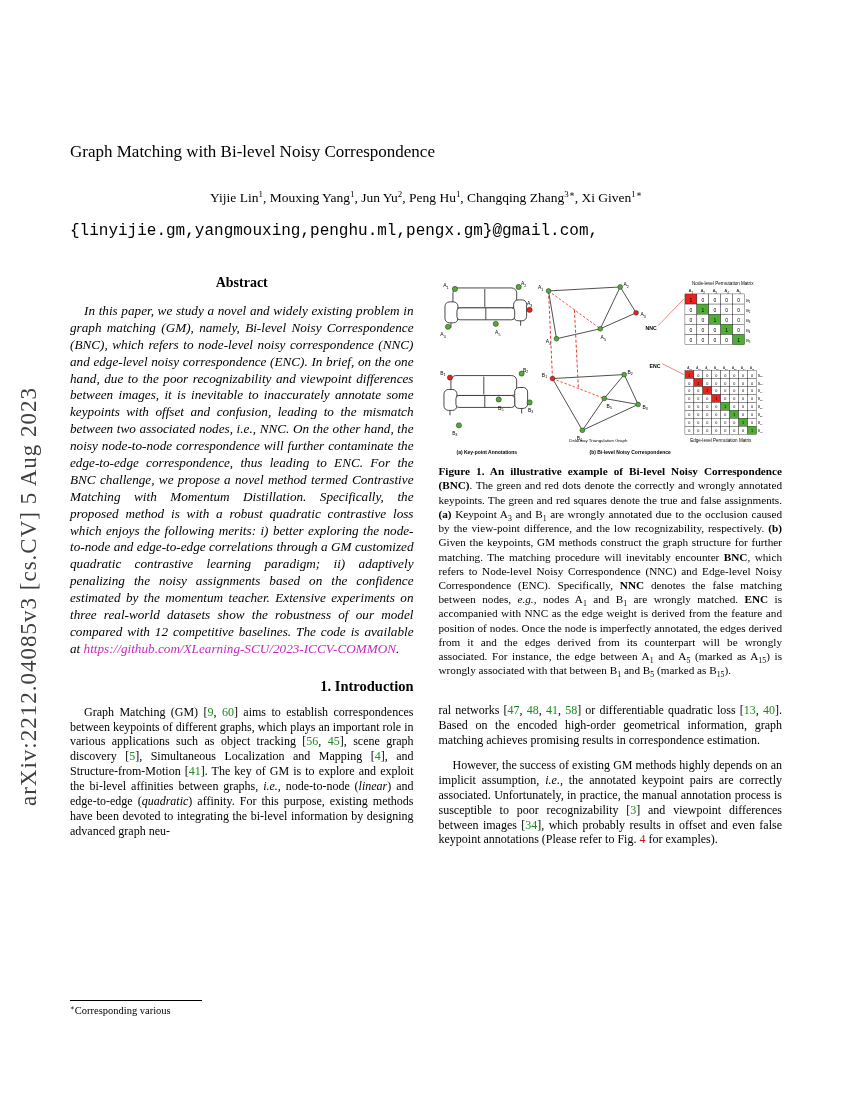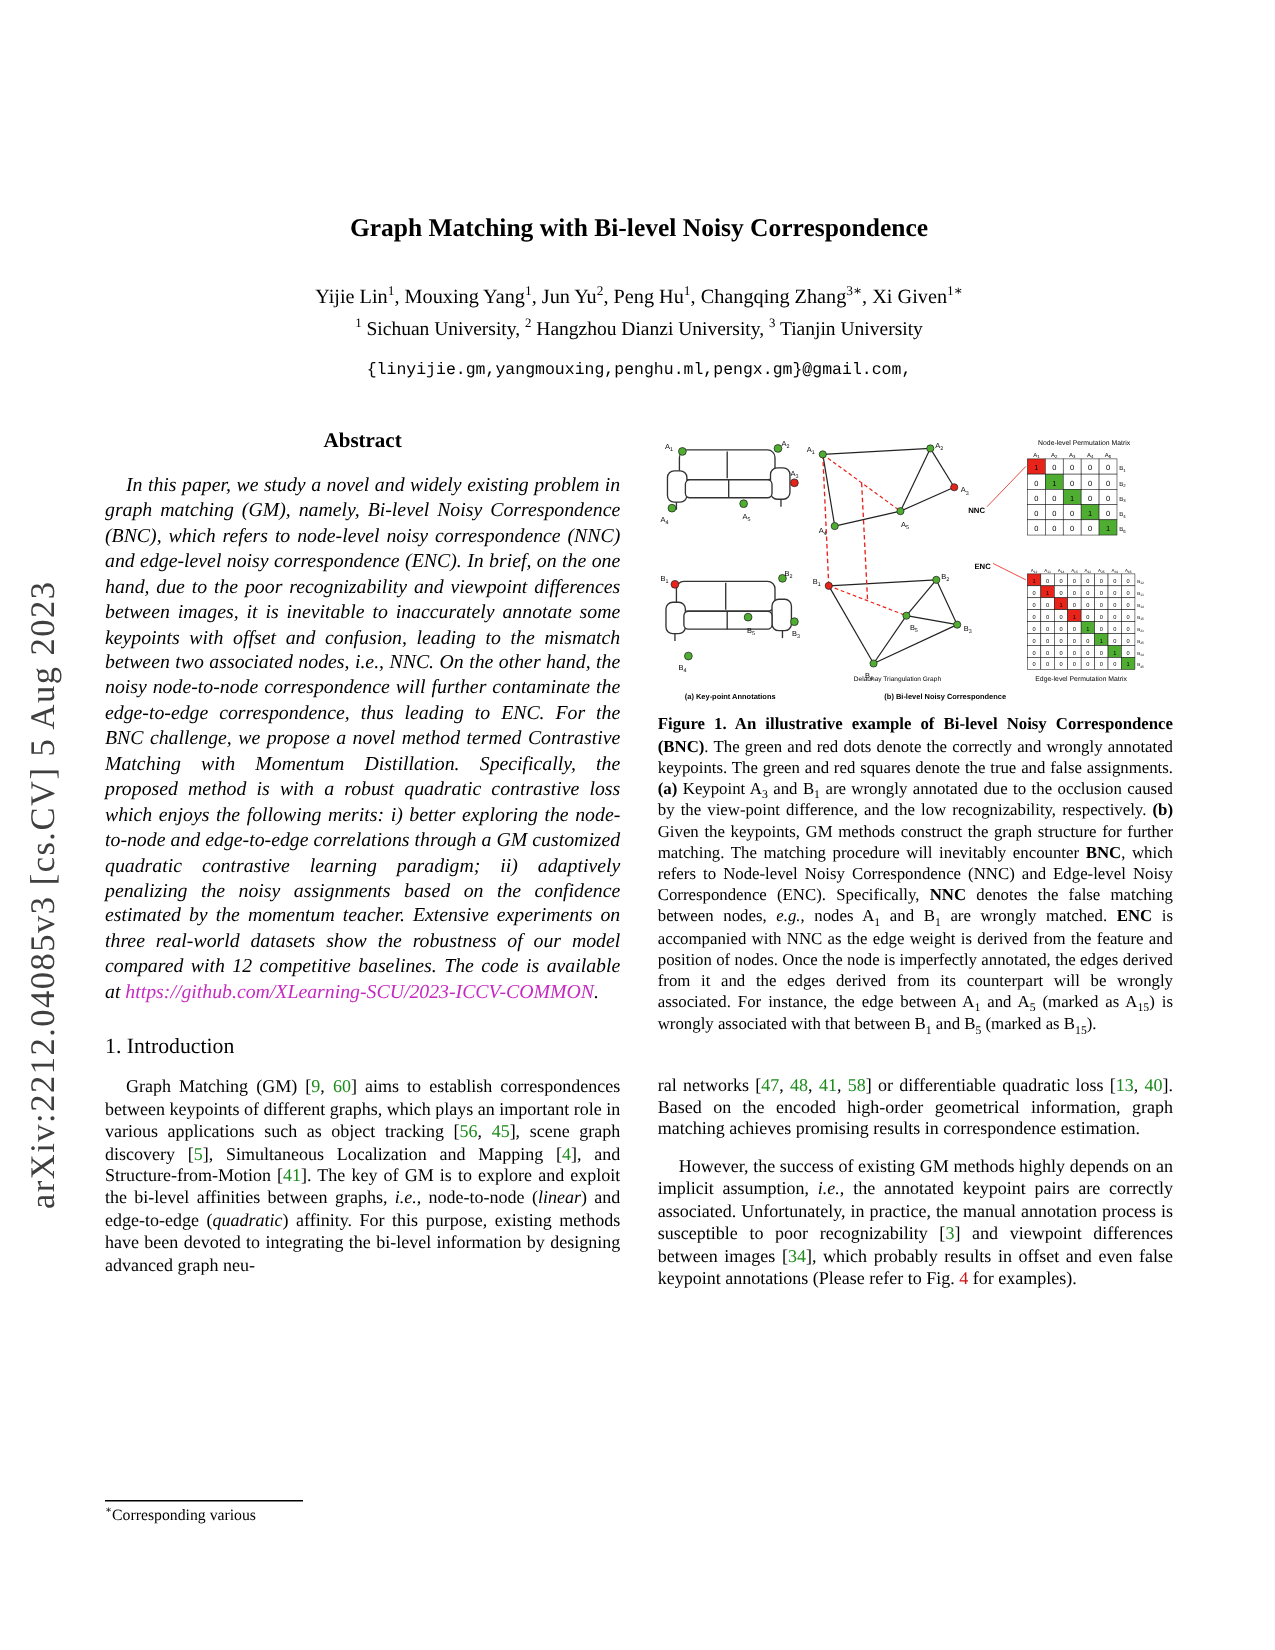--- a/index.html
+++ b/index.html
@@ -9,40 +9,40 @@
   .page { position:absolute; inset:0; }
 
   .arxiv-strip {
     position:absolute; left:16px; top:806px;
     transform:rotate(-90deg); transform-origin:0 0;
     font-size:23px; letter-spacing:1px; color:#3f3f3f; white-space:nowrap;
   }
 
   .content { padding:142px 68px 0 70px; }
 
-  .title { text-align:center; font-size:17px; font-weight:bold; }
+  .title { text-align:left; font-size:17px; font-weight:normal; }
   .authors { text-align:center; font-size:13.5px; margin-top:28px; }
   .affil { text-align:center; font-size:13px; margin-top:5px; }
-  .emails { text-align:center; font-size:11px; margin-top:11px; line-height:1.75;
+  .emails { font-size:16px; margin-top:11px; line-height:1.75;
     font-family:"Liberation Mono","DejaVu Sans Mono",monospace; }
 
   .sup { vertical-align:super; font-size:0.66em; line-height:0; }
   .sub { vertical-align:sub; font-size:0.7em; line-height:0; }
   .b { font-weight:bold; }
   .i { font-style:italic; }
   .cite { color:var(--cite); text-decoration:none; }
   .figref { color:var(--figref); text-decoration:none; }
   .url { color:var(--url); text-decoration:none; word-break:break-all; }
 
   .columns { display:flex; gap:25px; margin-top:30px; text-align:justify; }
   .col { width:calc((100% - 25px)/2); }
 
   .abstract-head { text-align:center; font-size:14px; font-weight:bold; margin-bottom:12px; }
   .abstract { font-style:italic; font-size:13.2px; line-height:1.28; text-indent:14px; }
-  .section-head { font-size:14.5px; font-weight:normal; margin-top:20px; margin-bottom:10px; text-align:left; }
+  .section-head { font-size:14.5px; font-weight:bold; margin-top:20px; margin-bottom:10px; text-align:right; }
   .body-par { font-size:12px; line-height:1.24; }
   .indent { text-indent:14px; }
   .par-gap { margin-top:10px; }
 
   figure { margin:2px 0 6px 0; }
   svg { display:block; width:100%; }
   svg text { font-family:"Liberation Sans","DejaVu Sans",sans-serif; fill:#000; }
   .redline { stroke:var(--bad); stroke-width:0.55; }
 
   .caption { font-size:11.2px; line-height:1.27; margin-top:6px; }
@@ -57,21 +57,20 @@
 
 <div class="page">
 
   <div class="arxiv-strip">arXiv:2212.04085v3  [cs.CV]  5 Aug 2023</div>
 
   <div class="content">
 
     <h1 class="title">Graph Matching with Bi-level Noisy Correspondence</h1>
 
     <div class="authors"><span>Yijie Lin</span><span class="sup">1</span><span>, Mouxing Yang</span><span class="sup">1</span><span>, Jun Yu</span><span class="sup">2</span><span>, Peng Hu</span><span class="sup">1</span><span>, Changqing Zhang</span><span class="sup">3∗</span><span>, Xi Given</span><span class="sup">1∗</span></div>
-    <div class="affil"><span class="sup">1</span><span> Sichuan University,  </span><span class="sup">2</span><span> Hangzhou Dianzi University,  </span><span class="sup">3</span><span> Tianjin University</span></div>
     <div class="emails">
       <div>{linyijie.gm,yangmouxing,penghu.ml,pengx.gm}@gmail.com,</div>
     </div>
 
     <div class="columns">
 
       <div class="col">
         <h2 class="abstract-head">Abstract</h2>
         <p class="abstract"><span>In this paper, we study a novel and widely existing problem in graph matching (GM), namely, Bi-level Noisy Correspondence (BNC), which refers to node-level noisy correspondence (NNC) and edge-level noisy correspondence (ENC). In brief, on the one hand, due to the poor recognizability and viewpoint differences between images, it is inevitable to inaccurately annotate some keypoints with offset and confusion, leading to the mismatch between two associated nodes, i.e., NNC. On the other hand, the noisy node-to-node correspondence will further contaminate the edge-to-edge correspondence, thus leading to ENC. For the BNC challenge, we propose a novel method termed Contrastive Matching with Momentum Distillation. Specifically, the proposed method is with a robust quadratic contrastive loss which enjoys the following merits: i) better exploring the node-to-node and edge-to-edge correlations through a GM customized quadratic contrastive learning paradigm; ii) adaptively penalizing the noisy assignments based on the confidence estimated by the momentum teacher. Extensive experiments on three real-world datasets show the robustness of our model compared with 12 competitive baselines. The code is available at </span><a class="url">https://github.com/XLearning-SCU/2023-ICCV-COMMON</a><span>.</span></p>
         <h2 class="section-head">1. Introduction</h2>

